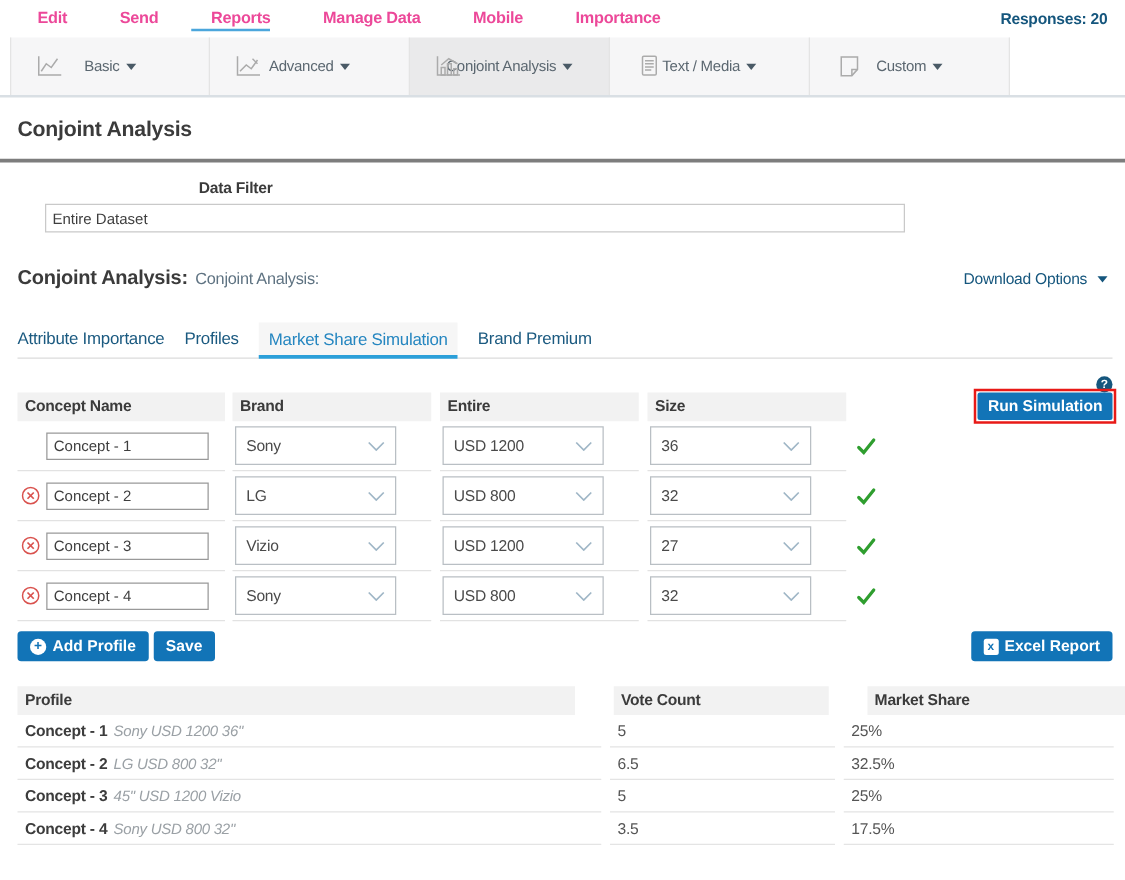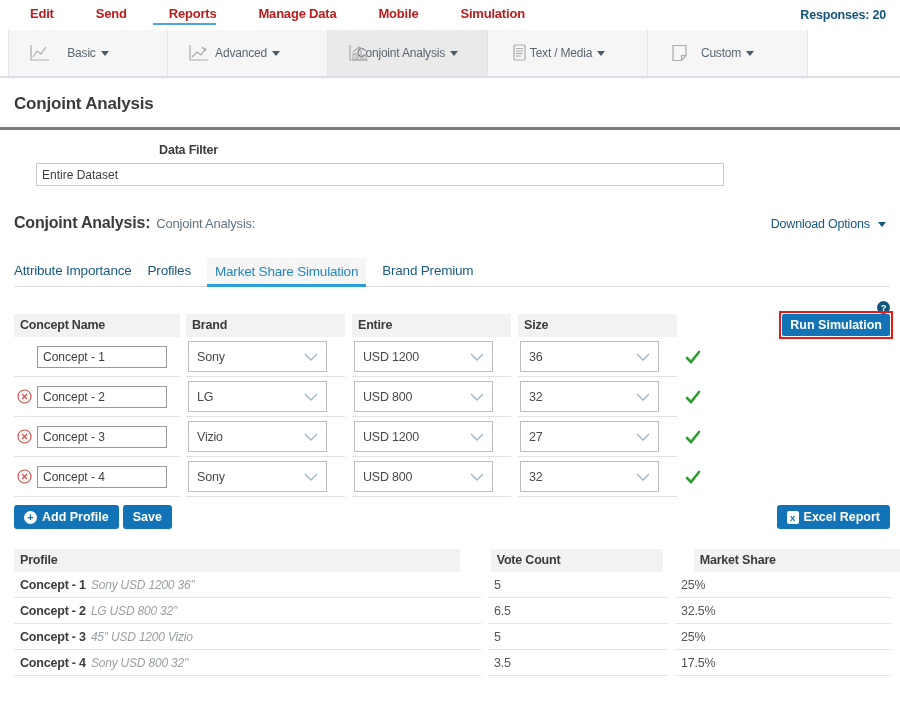--- a/index.html
+++ b/index.html
@@ -1,21 +1,21 @@
 <!DOCTYPE html>
 <html><head>
 <meta charset="utf-8">
 <style>
   * { box-sizing: border-box; margin: 0; padding: 0; }
   html,body { width:900px; height:704px; overflow:hidden; background:#fff;
     font-family:"Liberation Sans", sans-serif; color:#3e3e3e; letter-spacing:-0.2px; }
 
   
   .topnav { height:30px; display:flex; align-items:center; padding:0 14px; gap:26px; }
-  .nav-link { font-size:13px; font-weight:700; color:#b91c1c; text-decoration:none; cursor:pointer; padding-bottom:2px; border-bottom:2px solid transparent;padding-left:16px; }
+  .nav-link { font-size:13px; font-weight:700; color:#ec4899; text-decoration:none; cursor:pointer; padding-bottom:2px; border-bottom:2px solid transparent;padding-left:16px; }
   .nav-link.active { border-bottom-color:#4ba6dc; }
   .responses { margin-left:auto; font-size:12.5px; font-weight:700; color:#15567d; }
 
   
   .toolbar { height:48px; display:flex; border-bottom:2px solid #d9dfe4; padding-left:8px; background:#fff; }
   .tool-btn { width:160px; height:46px; background:#f6f6f7; border-right:1px solid #e4e4e4; position:relative;
     display:flex; align-items:center; justify-content:center; cursor:pointer; }
   .tool-btn:first-child { border-left:1px solid #e4e4e4; }
   .tool-btn.active { background:#eaeaeb; }
   .tool-icon { position:absolute; left:20px; top:14px; }
@@ -60,21 +60,21 @@
   .sim-hcell { background:#f2f2f2; height:23px; line-height:23px; font-size:12.5px; font-weight:700; color:#3b3b3b; padding-left:6px; }
   .w-name { width:166px; margin-right:6px; } .w-attr { width:159px; margin-right:7px; } .w-last { width:159px; }
   .hl-wrap { position:absolute; right:7px; top:-3px; border:2px solid #e81a17; padding:1px; }
   .btn-blue { display:inline-flex; align-items:center; background:#1274b7; color:#fff; border:none; cursor:pointer;
     font-family:inherit; font-size:12.5px; font-weight:700; height:22px; padding:0 8px; border-radius:2px; }
   .sim-row { display:flex; align-items:center; height:40px; margin-left:14px; }
   .sim-cell { height:100%; display:flex; align-items:center; border-bottom:1px solid #e2e2e2; }
   .del-icon { width:15px; height:15px; margin:0 5px 0 3px; cursor:pointer; flex:none; }
   .del-icon svg { display:block; stroke:#d9534f; fill:none; }
   .name-input { width:130px; height:22px; border:1px solid #999; font-family:inherit; font-size:12px; color:#3e3e3e; padding:0 5px; }
-  .row-select { width:139px; height:31px; margin-left:2px; color:#4a4a4a; }
+  .row-select { width:129px; height:31px; margin-left:2px; color:#4a4a4a; }
   .check { margin-left:8px; }
   .check svg { display:block; stroke:#2f9e2f; fill:none; stroke-width:2.6; stroke-linecap:round; }
 
   
   .actions { margin:8px 10px 0 14px; display:flex; align-items:center; }
   .btn-lg { height:24px; border-radius:3px; padding:0 10px; }
   .plus-ico { width:13px; height:13px; border-radius:50%; background:#fff; color:#1274b7; font-size:11px; font-weight:700;
     line-height:13px; text-align:center; margin-right:5px; }
   .save-btn { margin-left:4px; }
   .excel-btn { margin-left:auto; }
@@ -99,21 +99,21 @@
     <a class="nav-link">Edit</a>
 
     <a class="nav-link">Send</a>
 
     <a class="nav-link active">Reports</a>
 
     <a class="nav-link">Manage Data</a>
 
     <a class="nav-link">Mobile</a>
 
-    <a class="nav-link">Simulation</a>
+    <a class="nav-link">Importance</a>
 
   <span class="responses">Responses: 20</span>
 </div>
 
 <div class="toolbar">
   <div class="tool-btn">
     <span class="tool-icon">
       <svg width="22" height="18" viewBox="0 0 22 18">
           <path d="M2 1 V16 H20"></path>
           <path d="M4 13 L8 7 L12 10 L17 3"></path>

